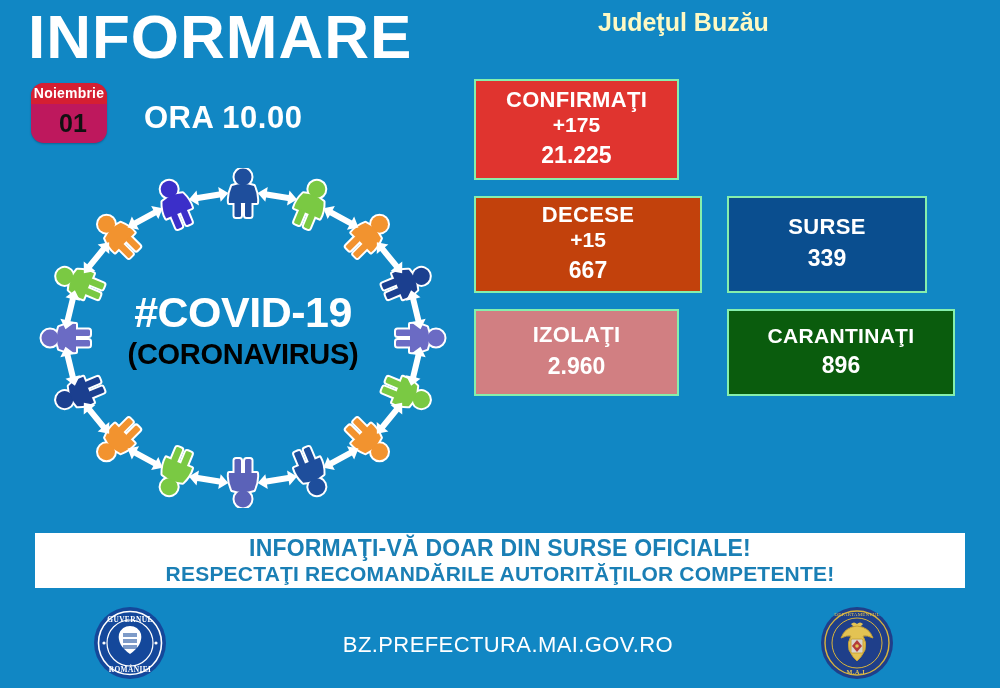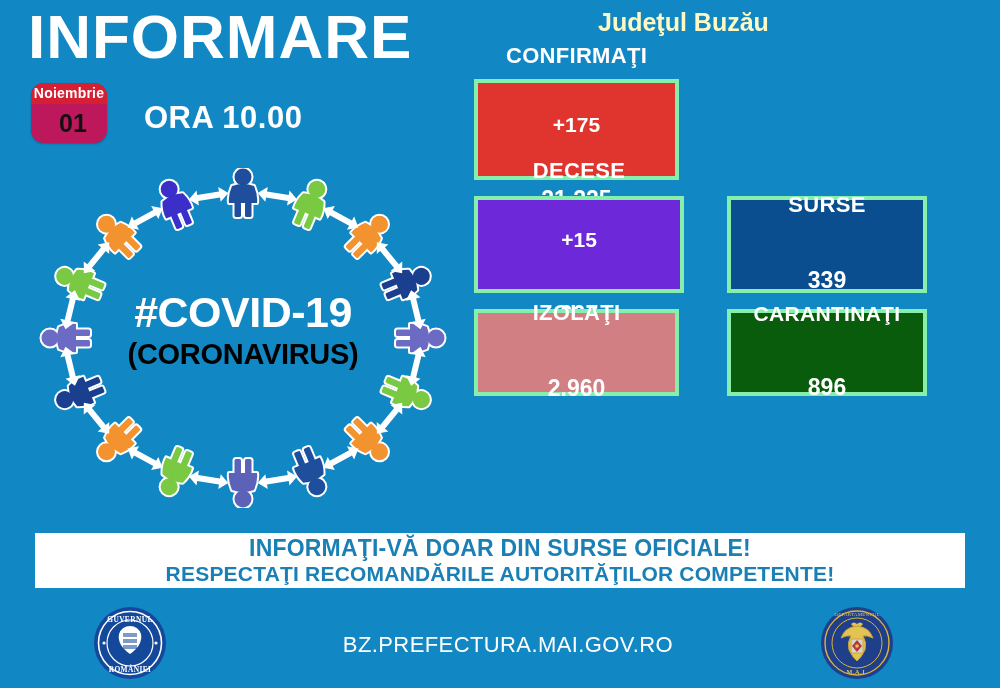--- a/index.html
+++ b/index.html
@@ -72,29 +72,28 @@
     font-size: 31px;
     font-weight: bold;
     color: #ffffff;
     letter-spacing: .5px;
     white-space: nowrap;
   }
 
   
   .stat-card {
     position: absolute;
-    border: 4px solid #86efac;
+    border: 2px solid #86efac;
     color: #ffffff;
     text-align: center;
     display: flex;
     flex-direction: column;
     align-items: center;
     justify-content: center;
     padding: 2px 4px;
-    gap: 44px;
   }
   .stat-card .stat-label {
     font-size: 22px;
     font-weight: bold;
     letter-spacing: .3px;
     line-height: 1.12;
     white-space: nowrap;
   }
   .stat-card .stat-delta {
     font-size: 21px;
@@ -103,24 +102,24 @@
   }
   .stat-card .stat-total {
     font-size: 23px;
     font-weight: bold;
     line-height: 1.3;
     margin-top: 4px;
   }
 
   #card-confirmati { left: 474px; top: 79px;  width: 205px; height: 101px; background: #e0342f; }
   #card-vindecati  { left: 727px; top: 79px;  width: 200px; height: 101px; background: #3b33e8; }
-  #card-decese     { left: 474px; top: 196px; width: 210px; height: 97px;  background: #6d28d9; }
+  #card-decese     { left: 474px; top: 196px; width: 228px; height: 97px;  background: #c2410c; }
   #card-teste      { left: 727px; top: 196px; width: 200px; height: 97px;  background: #0a4e8f; }
   #card-izolati    { left: 474px; top: 309px; width: 205px; height: 87px;  background: #d17f82; }
-  #card-carantinati{ left: 727px; top: 309px; width: 200px; height: 87px;  background: #0a5c0d; }
+  #card-carantinati{ left: 727px; top: 309px; width: 228px; height: 87px;  background: #0a5c0d; }
   #card-carantinati .stat-label { font-size: 21px; }
 
   
   #covid-circle {
     position: absolute;
     left: 28px; top: 168px;
     width: 430px; height: 340px;
   }
   #covid-circle svg { display: block; width: 430px; height: 340px; }
   #covid-text {

